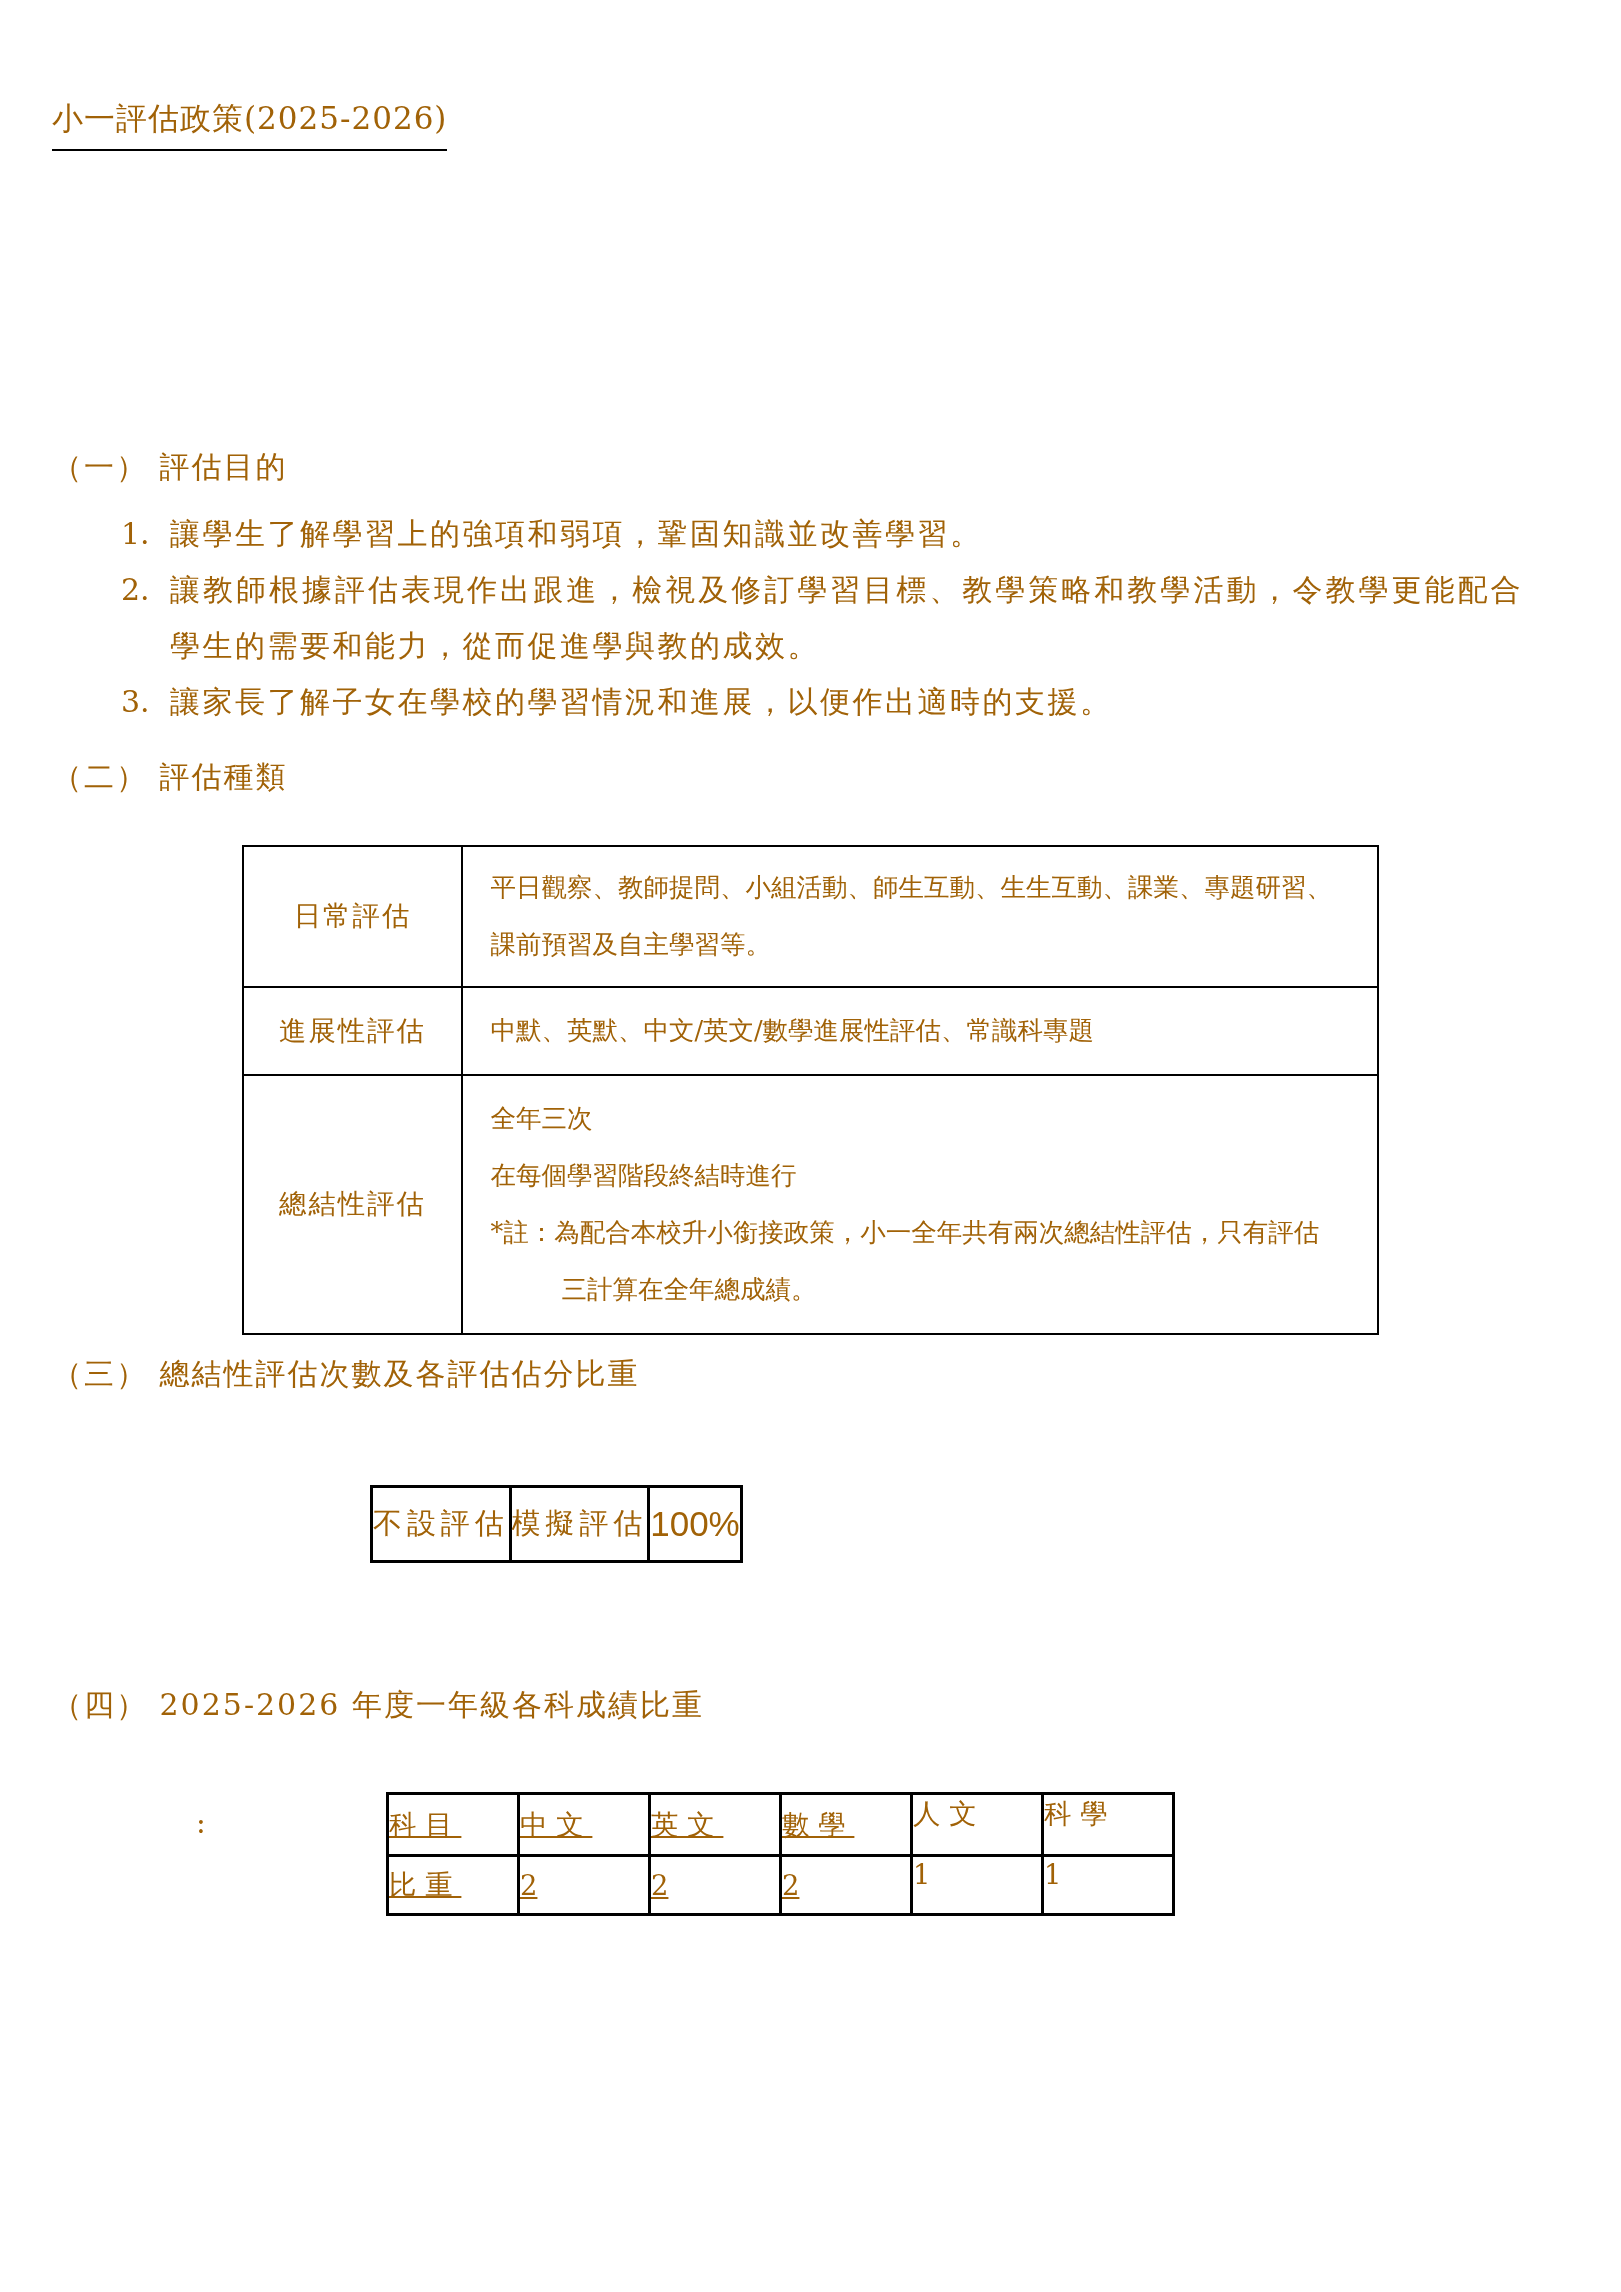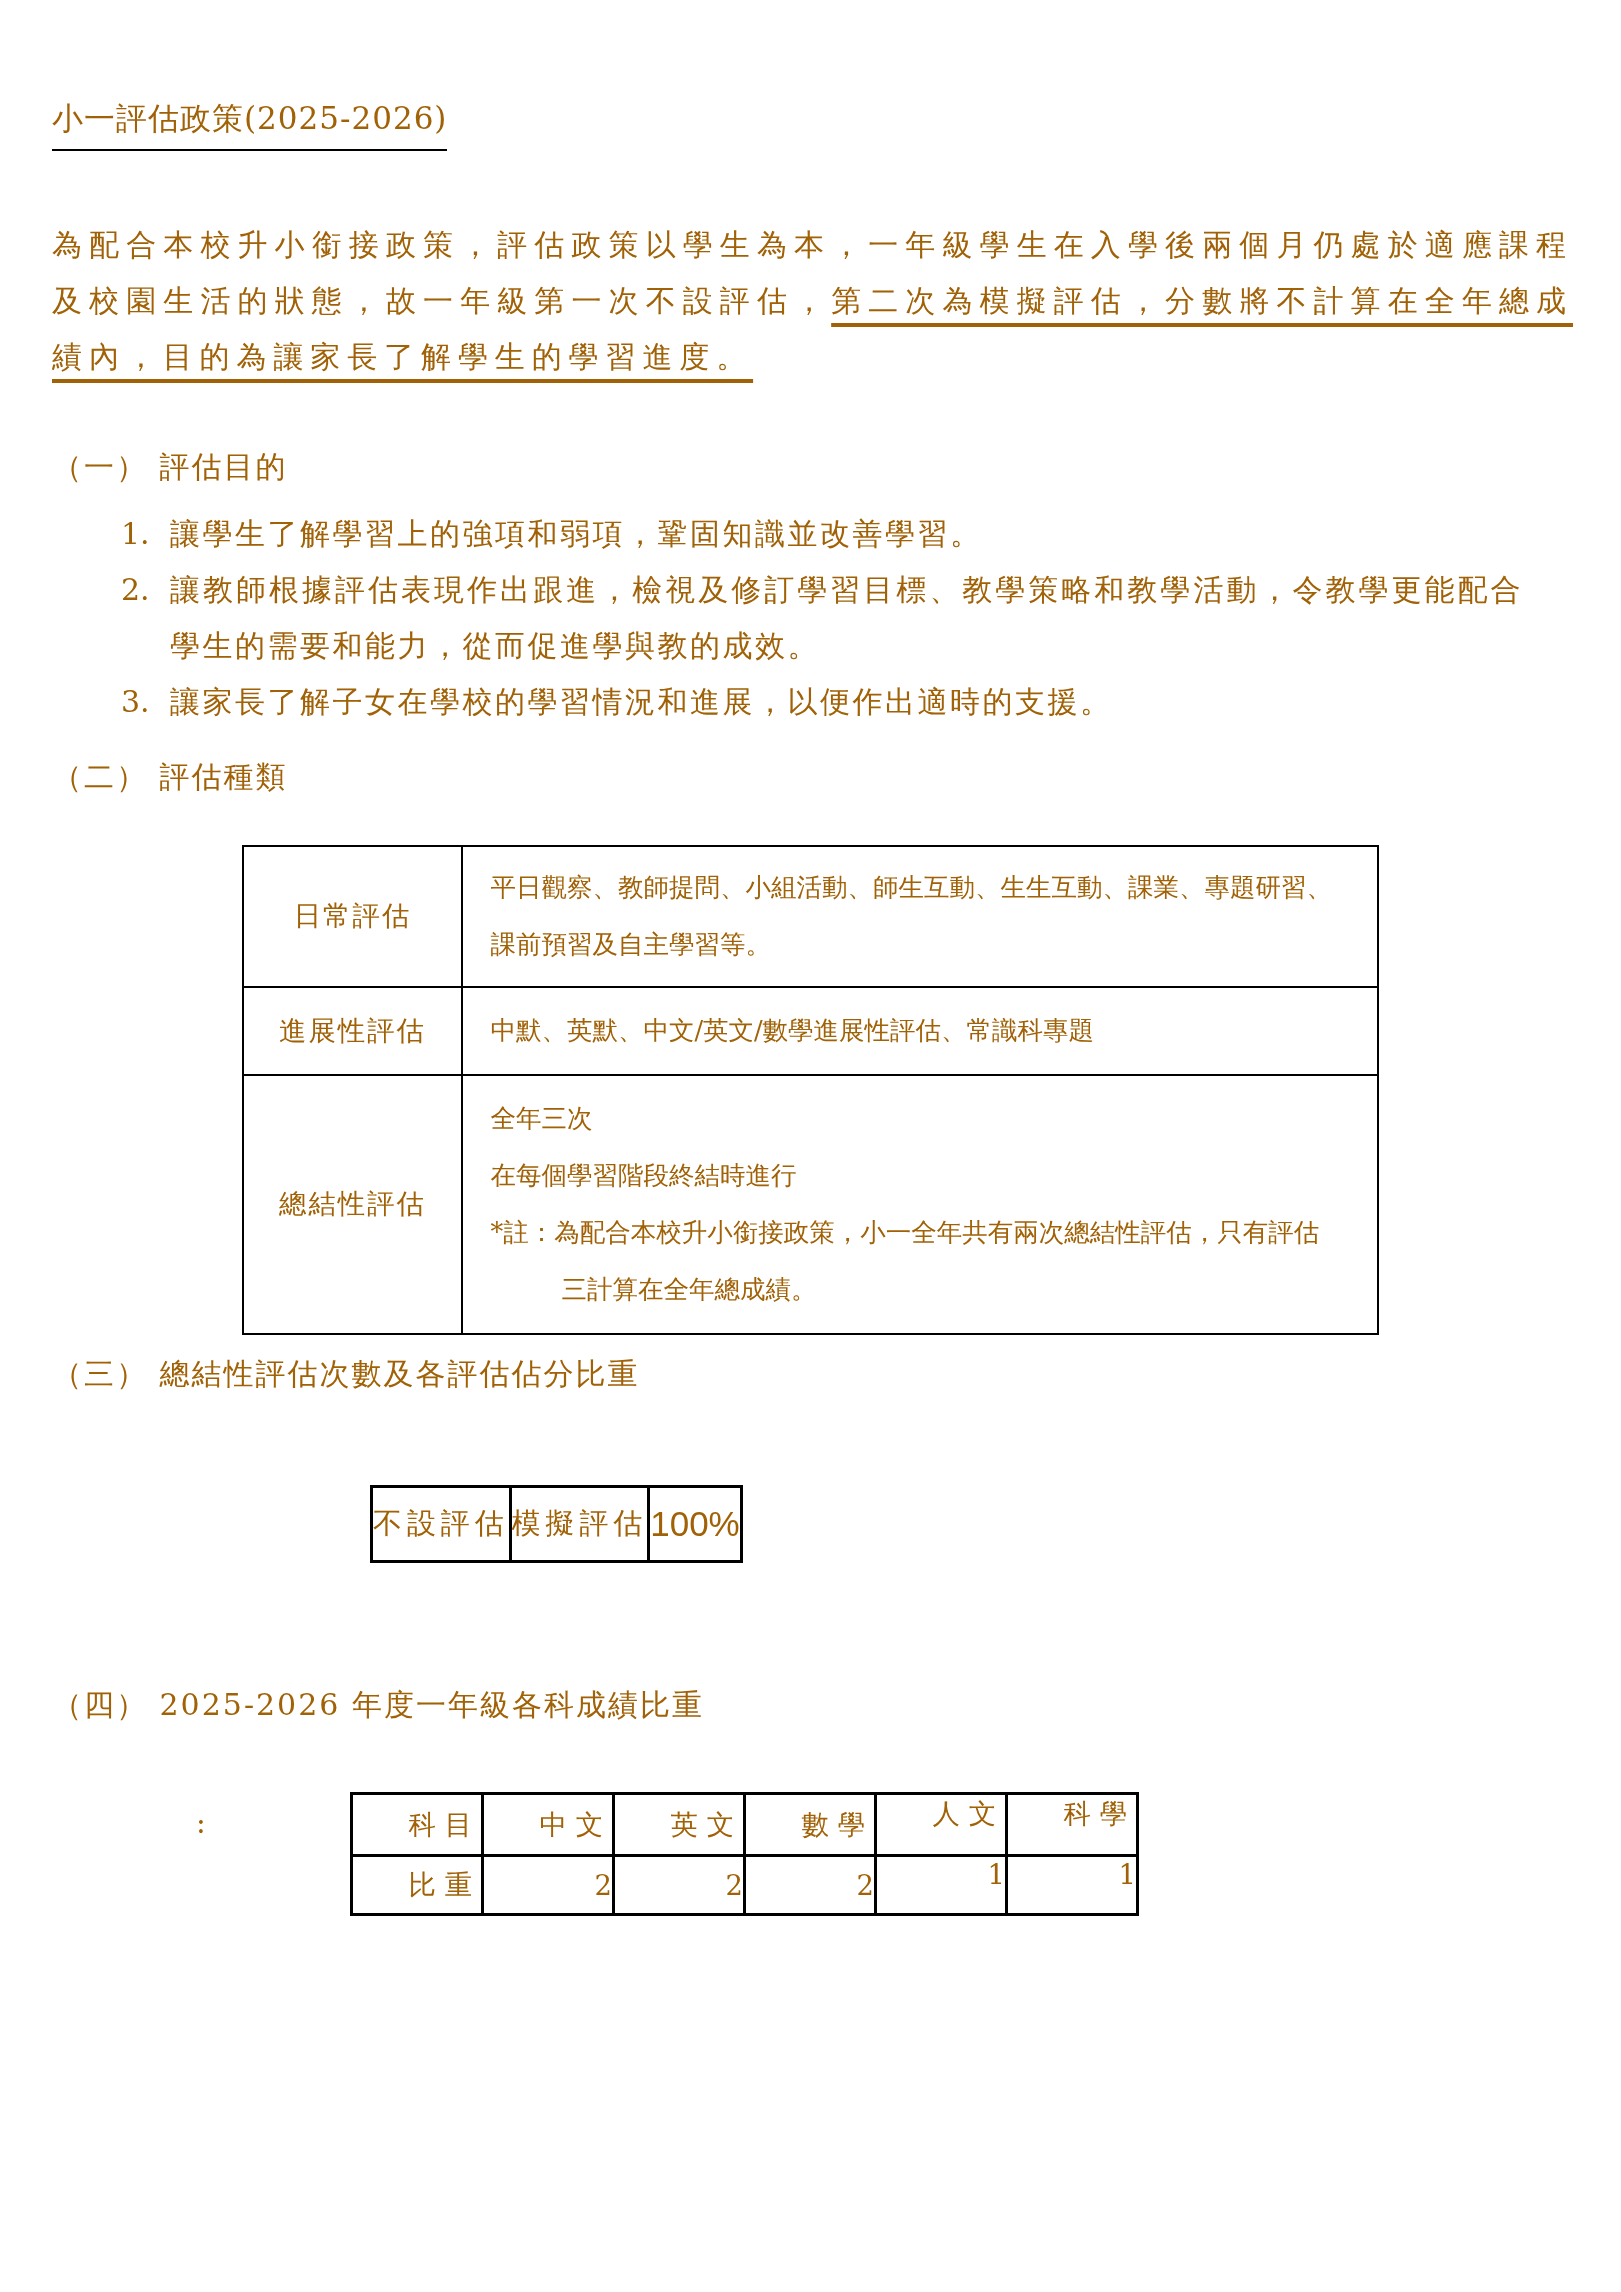--- a/index.html
+++ b/index.html
@@ -55,38 +55,37 @@
   .t1 .r2 td { height:74px; }
   .t1 .r3 td { height:246px; }
 
   .t2 { position:absolute; left:370px; top:1485px; font-size:29px; text-align:center; }
   .t2 td { border:3.9px solid #000; letter-spacing:4.9px; }
   .t2 .hr td { height:69px; }
   .t2 .dr td { height:72px; }
   .t2 .c1 { width:207px; } .t2 .c2 { width:189px; } .t2 .c3 { width:190px; }
   .t2 .latin { font-family:"Liberation Sans","DejaVu Sans",sans-serif; font-size:35px; letter-spacing:0; }
 
-  .t3 { position:absolute; left:350px; top:1792px; font-size:27.4px; text-align:right; }
+  .t3 { position:absolute; left:386px; top:1792px; font-size:27.4px; text-align:left;text-decoration:underline; }
   .t3 td { border:3.9px solid #000; letter-spacing:8.8px; vertical-align:middle; }
   .t3 .hr td { height:59px; }
   .t3 .dr td { height:56px; }
   .t3 col { width:131px; }
   .t3 .raised span { display:inline-block; transform:translateY(-10.8px); }
   .t3 .num { letter-spacing:0; }
 
   .stray-colon { position:absolute; left:196px; top:1806px; font-size:29px; }
 </style>
 </head>
 <body>
 
 <div class="page">
 
   <h1 class="title">小一評估政策(2025-2026)</h1>
 
-  <p class="intro"><span>為配合本校升小銜接政策，評估政策以學生為本，一年級學生在入學後兩個月仍處於適應課程及校園生活的狀態，故一年級第一次不設評估，</span><span class="ul">第二次為模擬評估，分數將不計算在全年總成績內，目的為讓家長了解學生的學習進度。</span></p>
 
   <h2 class="heading" id="heading-1">（一） 評估目的</h2>
 
   <div class="list">
     <div class="li">
       <span class="num">1.</span>
       <span class="txt">讓學生了解學習上的強項和弱項，鞏固知識並改善學習。</span>
     </div>
     <div class="li">
       <span class="num">2.</span>

